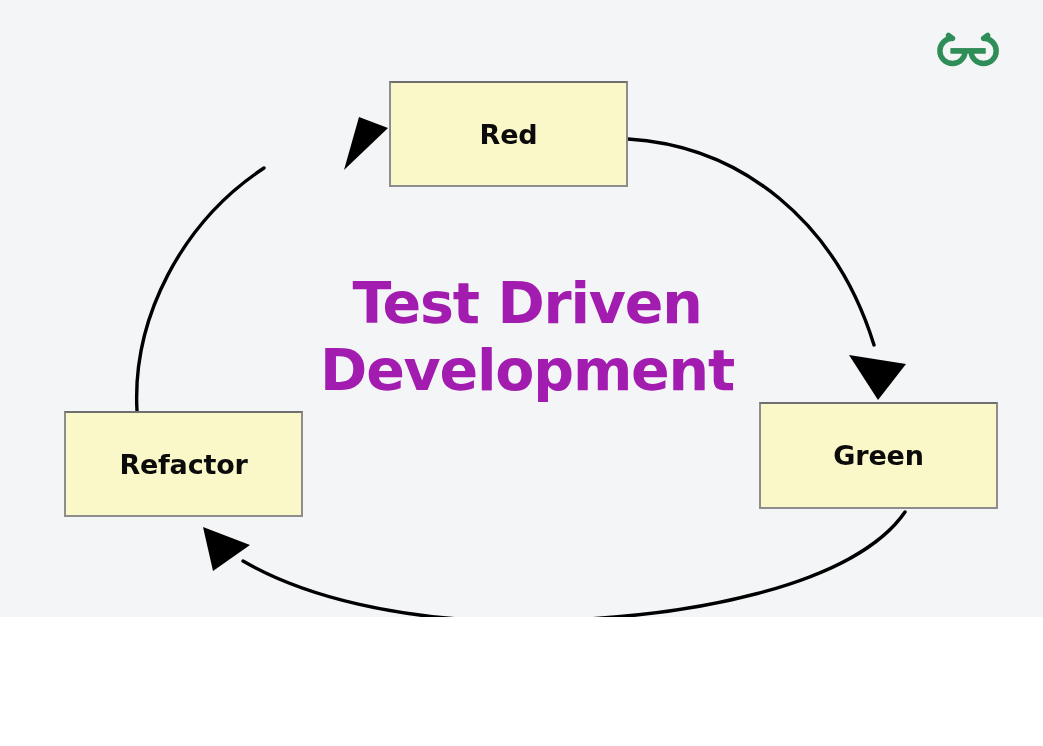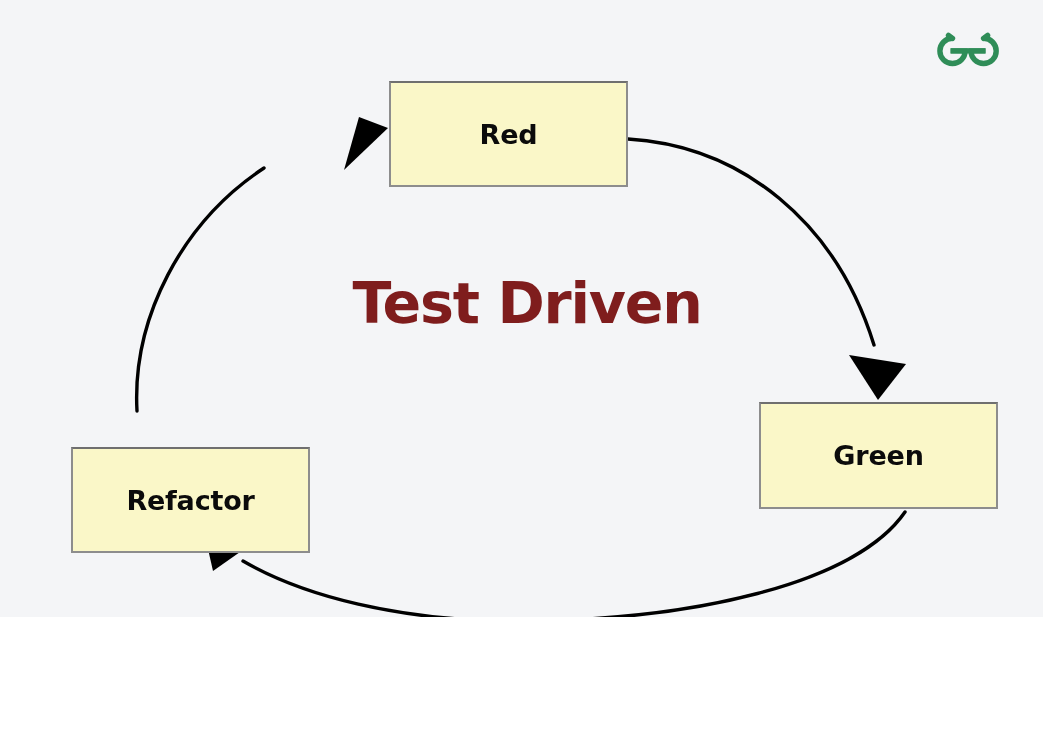--- a/index.html
+++ b/index.html
@@ -53,39 +53,38 @@
     height: 106px;
   }
   #node-green {
     left: 759px;
     top: 402px;
     width: 239px;
     height: 107px;
     justify-content: center;
   }
   #node-refactor {
-    left: 71px;
+    left: 64px;
     top: 411px;
     width: 239px;
     height: 106px;
-    margin-top: 36px;
   }
   
   #center-title {
     position: absolute;
     left: 232px;
     top: 270px;
     width: 590px;
     text-align: center;
     font-family: "DejaVu Sans", "Liberation Sans", sans-serif;
     font-weight: bold;
     font-size: 57px;
     line-height: 1.17;
     letter-spacing: -1.2px;
-    color: #7f1d1d;
+    color: #a21caf;
   }
   #center-title .title-line {
     display: block;
   }
   
   #brand-logo {
     position: absolute;
     left: 932px;
     top: 29px;
     width: 72px;
@@ -116,20 +115,21 @@
   <div class="node-box" id="node-green">
     <span class="node-label">Green</span>
   </div>
 
   <div class="node-box" id="node-refactor">
     <span class="node-label">Refactor</span>
   </div>
 
   <div id="center-title">
     <span class="title-line">Test Driven</span>
+    <span class="title-line">Development</span>
   </div>
 
   <div id="brand-logo">
     <svg viewBox="0 0 72 44" width="72" height="44" aria-hidden="true">
       <g fill="none" stroke="#2f8d58" stroke-width="5.4">
 
         <path d="M 20.5 9.3 A 12.6 12.6 0 1 0 33.1 21.9 L 18.6 21.9" stroke-linecap="butt"></path>
         <path d="M 20.5 9.3 l -4.0 -3.0" stroke-linecap="round"></path>
 
         <path d="M 51.6 9.3 A 12.6 12.6 0 1 1 39.0 21.9 L 53.5 21.9" stroke-linecap="butt"></path>

